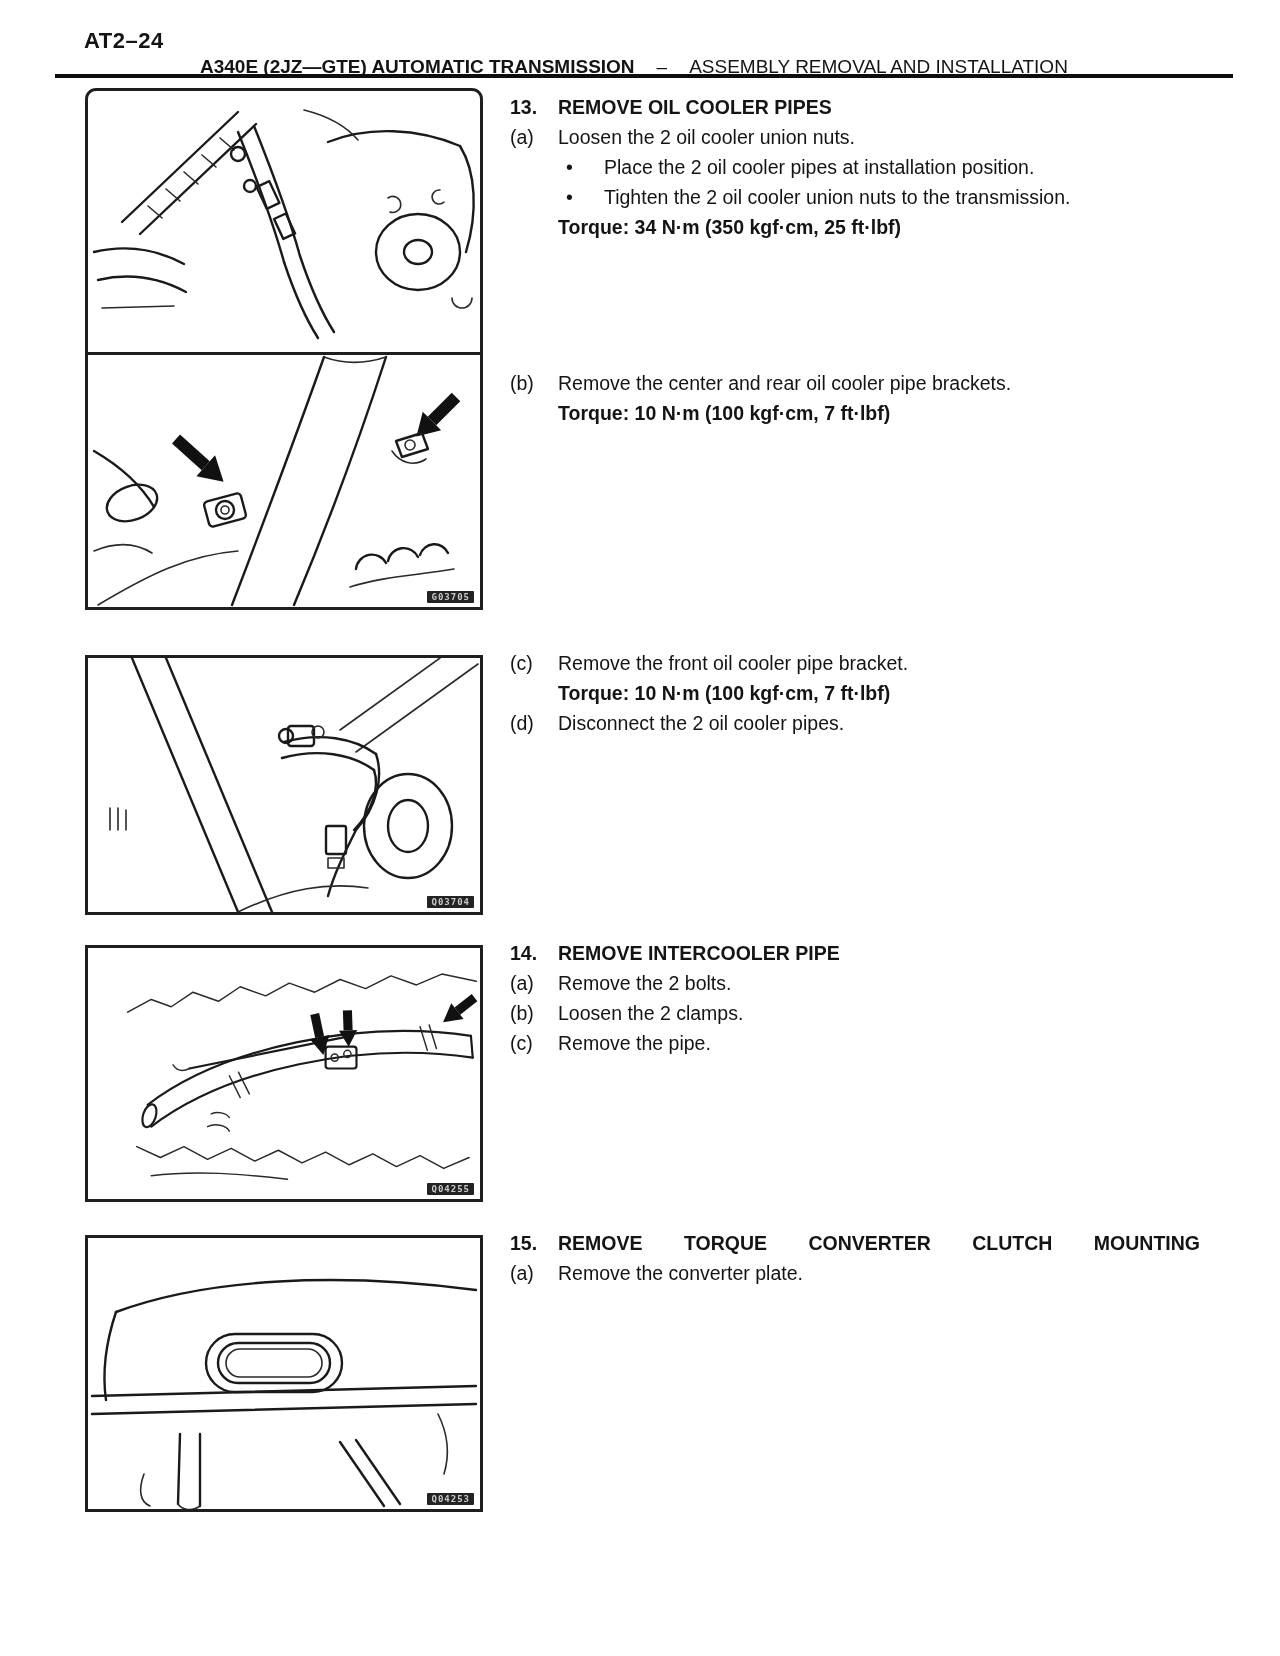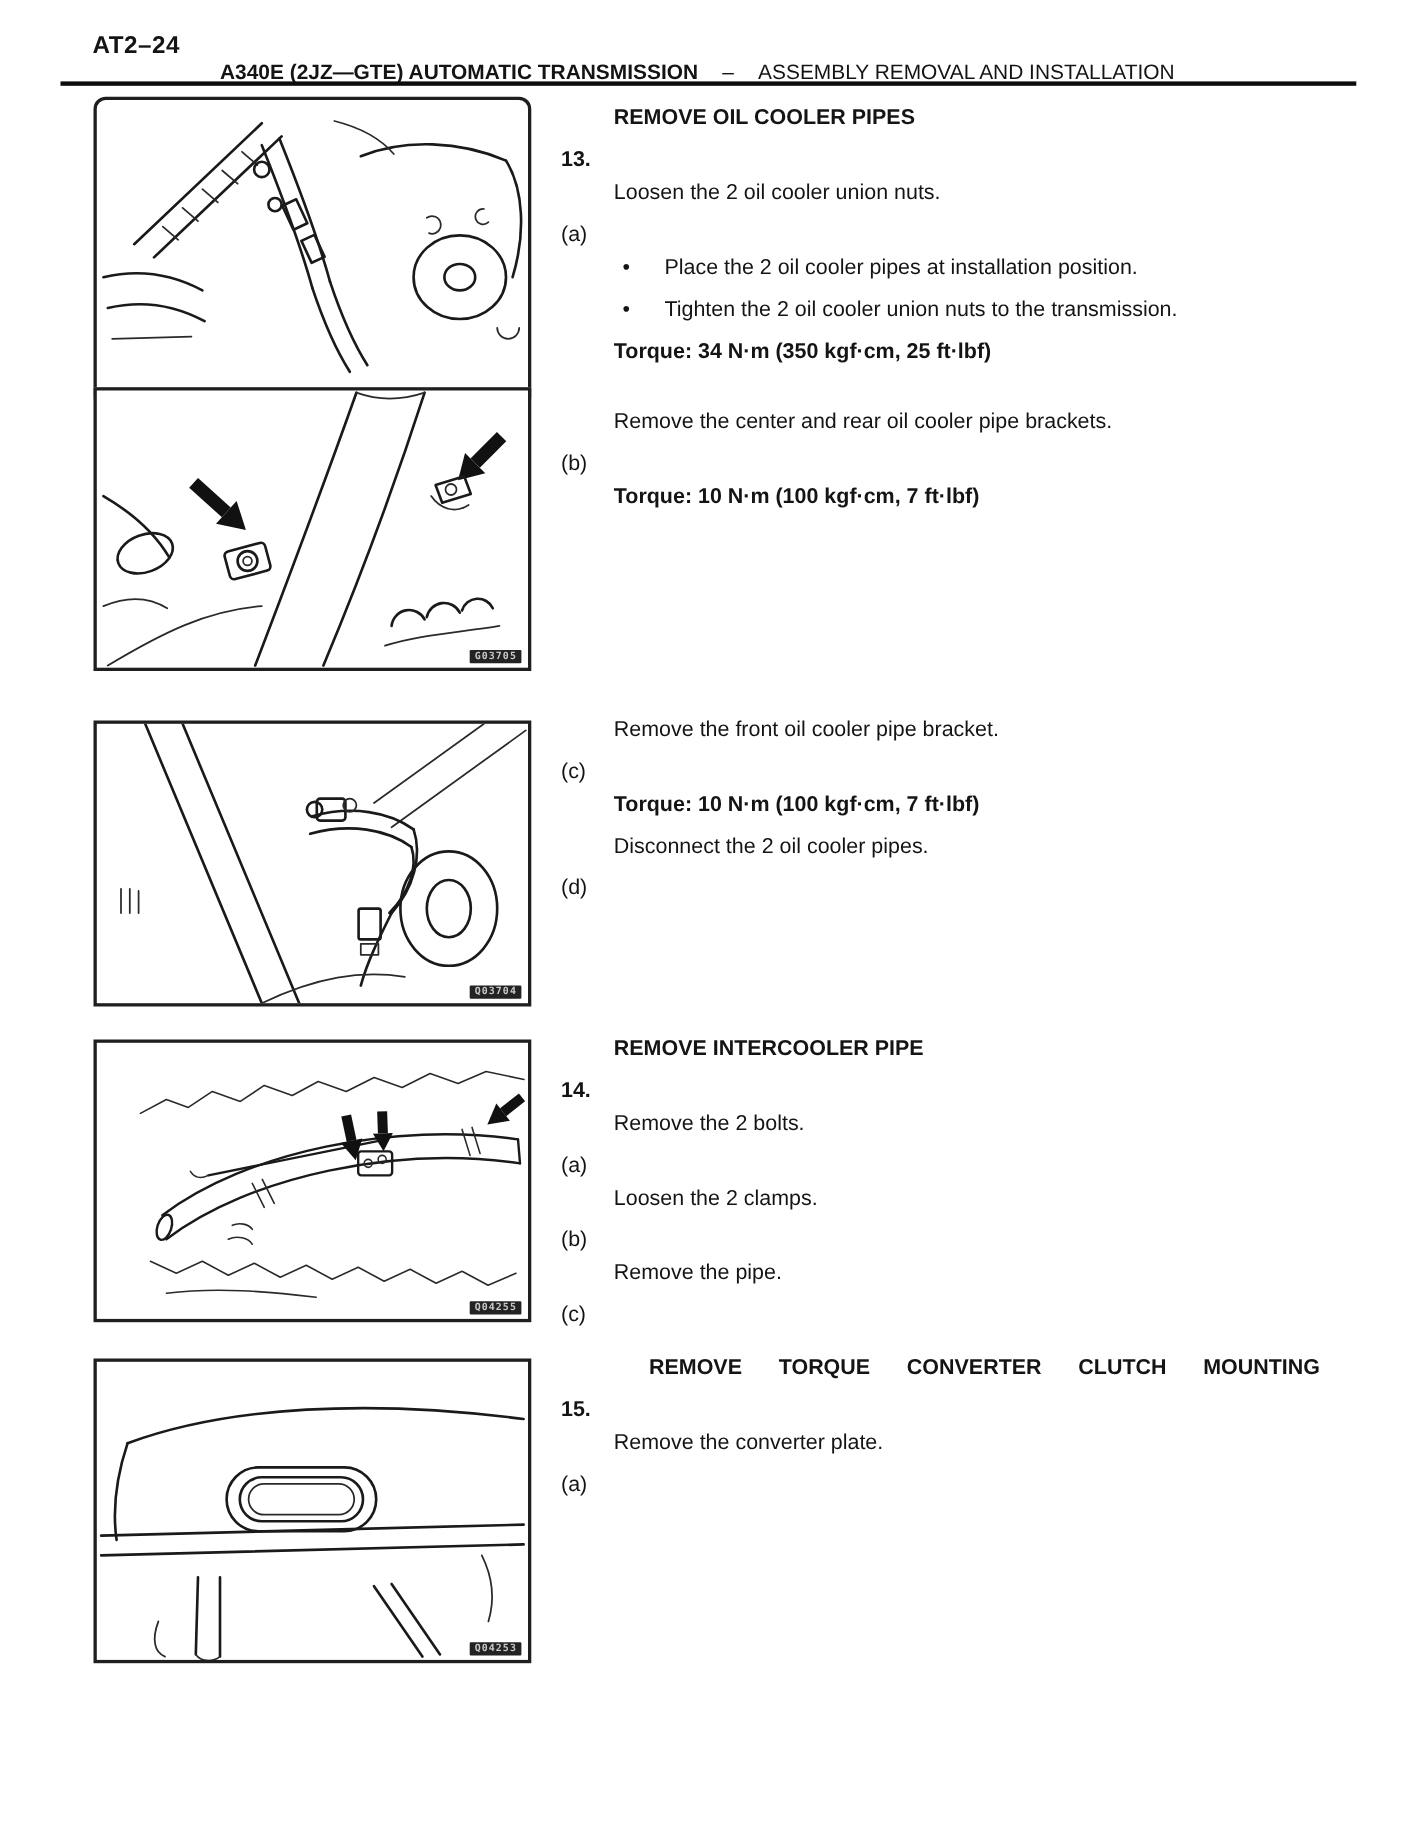--- a/index.html
+++ b/index.html
@@ -36,25 +36,25 @@
   .fig-code{
     position:absolute;right:6px;bottom:4px;
     background:#232323;color:#c9c9c9;
     font-size:9px;font-weight:700;letter-spacing:1px;
     padding:1px 4px;border-radius:1px;
     font-family:"DejaVu Sans Mono", monospace;
   }
   
   .tblock{position:absolute;left:510px;width:690px;}
   .row{display:flex;align-items:flex-start;line-height:30px;font-size:19.5px;}
-  .lbl{flex:0 0 48px;margin-top:38px;}
+  .lbl{flex:0 0 48px;}
   .txt{flex:1;}
   .b{font-weight:700;}
   .bullet-cell{flex:0 0 46px;padding-left:8px;box-sizing:border-box;}
-  .jline{text-align:justify;text-align-last:justify;margin-left:32px;}
+  .jline{text-align:justify;text-align-last:justify;}
   .art{stroke:#1a1a1a;fill:none;stroke-width:2.4;stroke-linecap:round;stroke-linejoin:round;}
   .art-thin{stroke:#2a2a2a;fill:none;stroke-width:1.6;stroke-linecap:round;stroke-linejoin:round;}
   .solid{fill:#111;stroke:none;}
 </style>
 </head>
 <body>
 
 <div class="page-number">AT2–24</div>
 <div class="header-line">
   <span class="hb">A340E (2JZ—GTE) AUTOMATIC TRANSMISSION</span><span class="sep">–</span><span>ASSEMBLY REMOVAL AND INSTALLATION</span>

